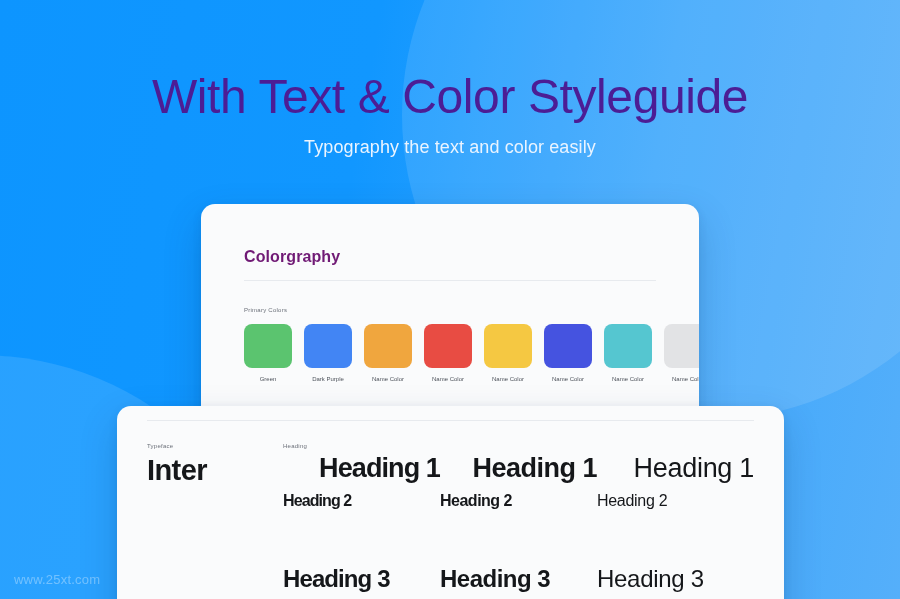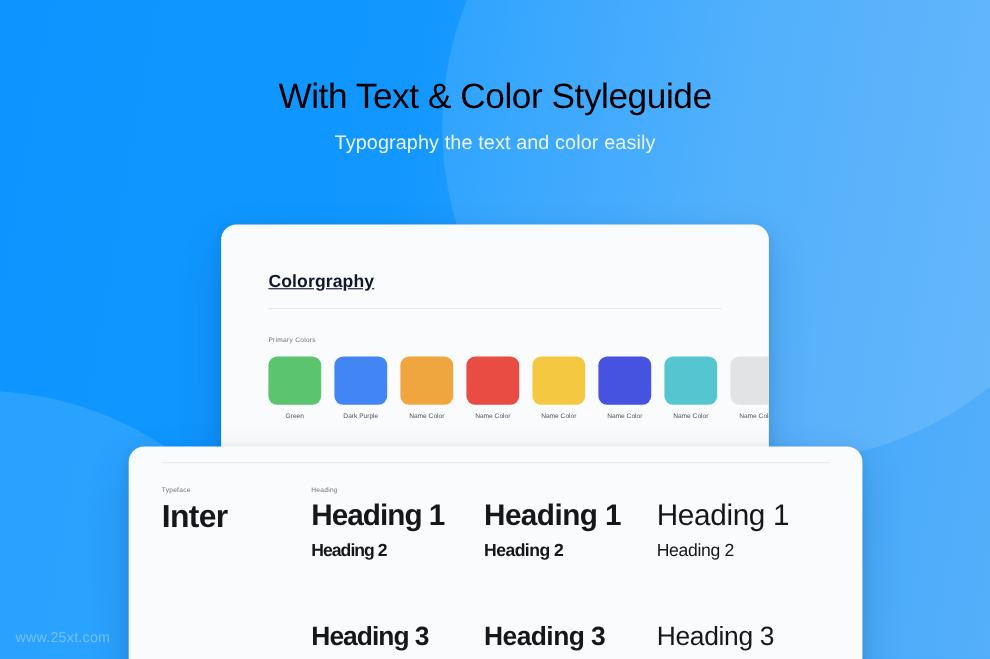--- a/index.html
+++ b/index.html
@@ -50,23 +50,23 @@
   }
 
   
   .hero {
     position:absolute;
     left:0; right:0; top:70px;
     text-align:center;
     z-index:3;
   }
   .hero-title {
-    font-size:32px;
+    font-size:48px;
     font-weight:400;
-    color:#000000;
+    color:#4c1d95;
     letter-spacing:-0.4px;
     line-height:1.12;
   }
   .hero-sub {
     margin-top:13px;
     font-size:18px;
     font-weight:400;
     color:#EAF4FF;
     letter-spacing:.1px;
   }
@@ -87,23 +87,22 @@
   }
   .card-type {
     left:117px; top:406px;
     width:667px; height:230px;
     z-index:5;
   }
 
   .card-title {
     font-size:16px;
     font-weight:bold;
-    color:#0f172a;
+    color:#701a75;
     letter-spacing:.1px;
-    text-decoration:underline;
   }
   .card-divider {
     height:1px;
     background:#E7EAEE;
   }
   .micro-label {
     font-size:6px;
     color:#6B7079;
     letter-spacing:.25px;
   }
@@ -153,21 +152,21 @@
   .head-rows { margin-top:4px; }
   .head-row {
     display:flex;
     align-items:baseline;
   }
   .head-row + .head-row { margin-top:8px; }
   .head-cell { width:157px; color:#15171A; white-space:nowrap; }
   .w-black  { font-weight:bold; letter-spacing:-0.9px; }
   .w-bold   { font-weight:bold; letter-spacing:-0.5px; }
   .w-light  { font-weight:400; letter-spacing:-0.3px; }
-  .sz-h1 { font-size:27px; }
+  .sz-h1 { font-size:27px;text-align:right; }
   .sz-h2 { font-size:16px; }
   .sz-h3 { font-size:24px;margin-top:47px; }
 </style>
 </head>
 <body>
 
 <div class="bg">
   <div class="bg-circle-tr"></div>
   <div class="bg-circle-bl"></div>
 </div>

